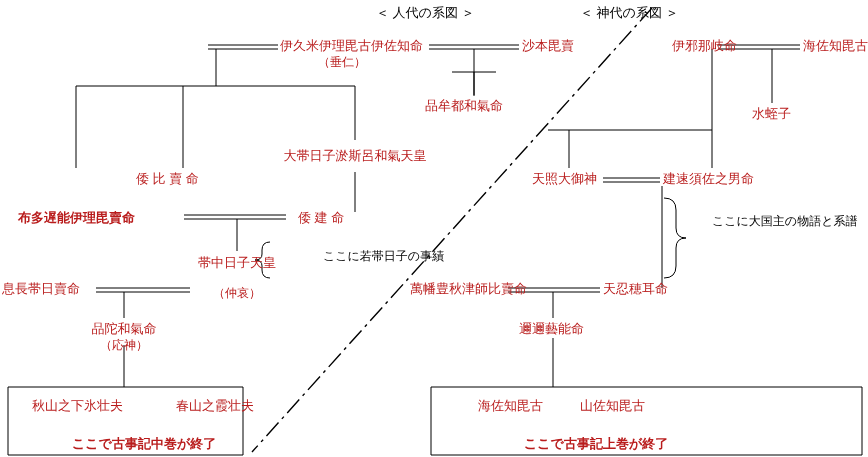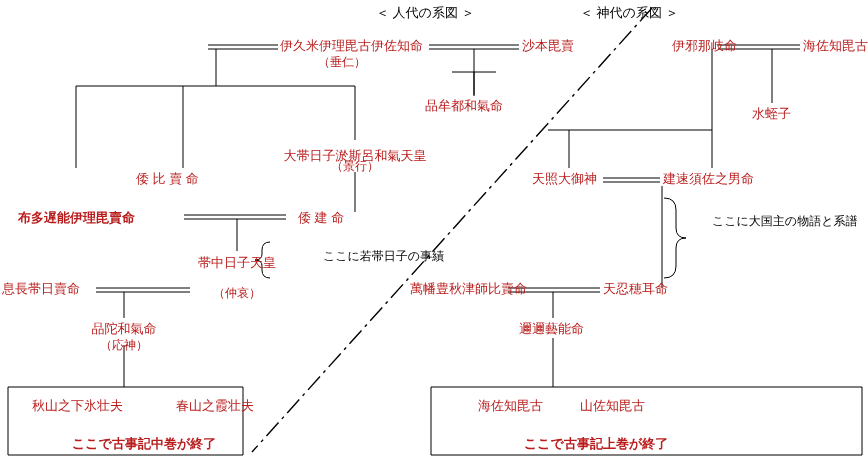--- a/index.html
+++ b/index.html
@@ -96,21 +96,20 @@
   </svg>
 
   <div class="lbl" style="left:280px;top:38px;">伊久米伊理毘古伊佐知命</div>
   <div class="lbl sub" style="left:318px;top:55px;">（垂仁）</div>
 
   <div class="lbl" style="left:522px;top:38px;">沙本毘賣</div>
 
   <div class="lbl" style="left:425px;top:98px;">品牟都和氣命</div>
 
   <div class="lbl ctr" style="left:278px;top:148px;width:154px;">大帯日子淤斯呂和氣天皇</div>
-  <div class="lbl sub ctr" style="left:278px;top:159px;width:154px;">（景行）</div>
 
   <div class="lbl" style="left:136px;top:171px;">倭 比 賣 命</div>
 
   <div class="lbl bold" style="left:18px;top:210px;">布多遅能伊理毘賣命</div>
   <div class="lbl" style="left:298px;top:210px;">倭 建 命</div>
 
   <div class="note" style="left:284px;top:248px;margin-left:39px;">ここに若帯日子の事績</div>
 
   <div class="lbl ctr" style="left:188px;top:255px;width:98px;">帯中日子天皇</div>
   <div class="lbl sub ctr" style="left:188px;top:286px;width:98px;">（仲哀）</div>

